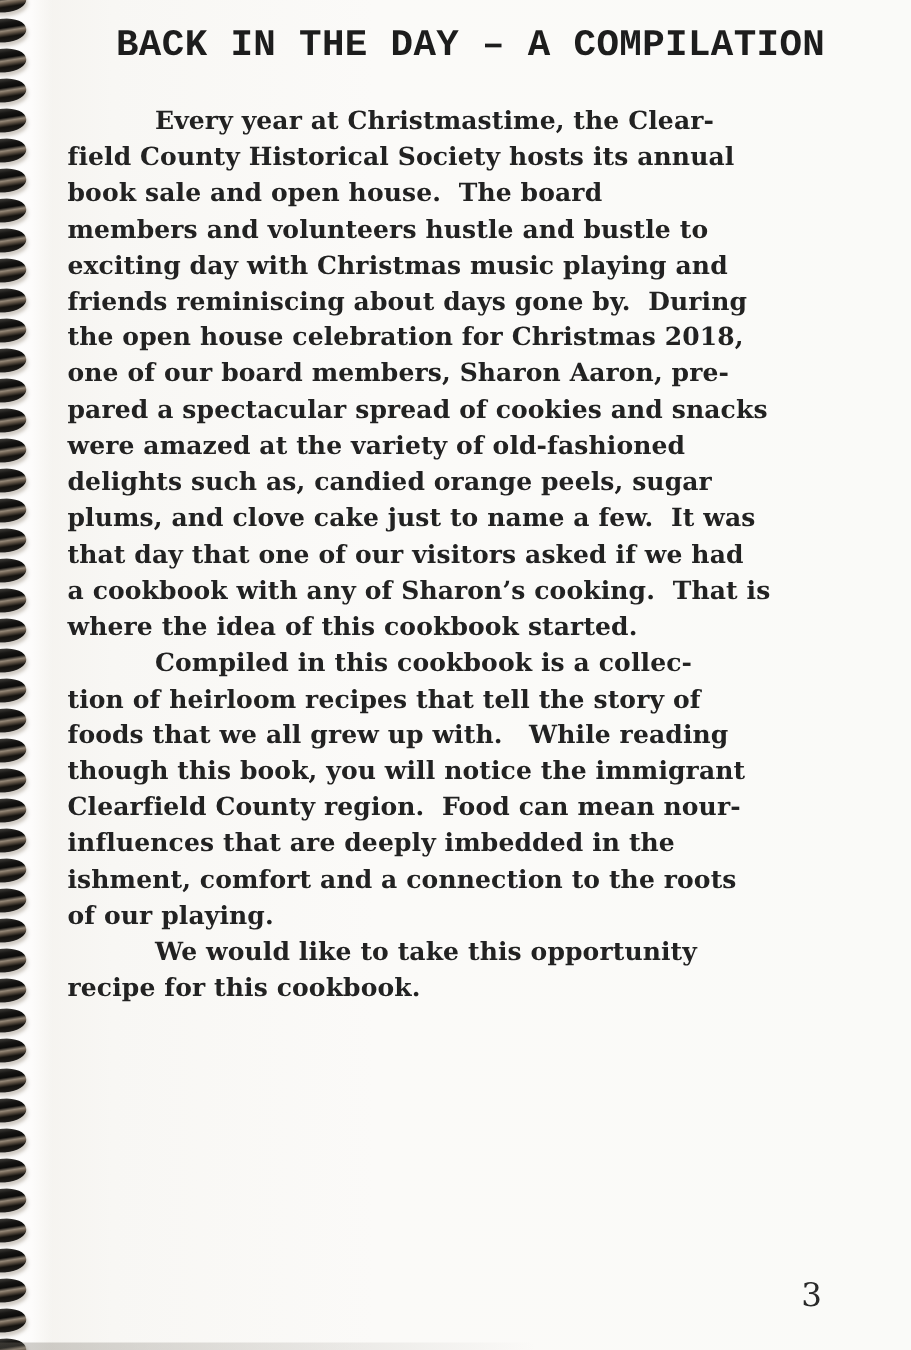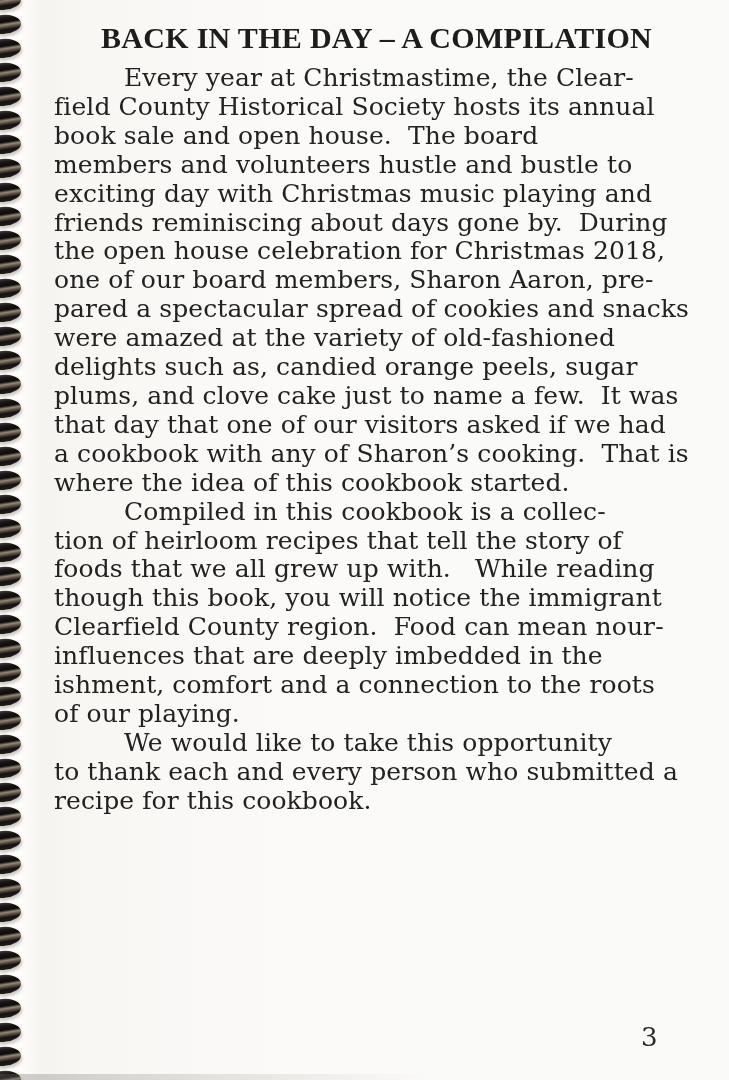--- a/index.html
+++ b/index.html
@@ -43,32 +43,33 @@
   .content {
     position: absolute;
     left: 54px;
     top: 18px;
     width: 645px;
   }
   .title {
     width: 622px;
     margin: 0 auto;
     text-align: center;
-    font-family: Liberation Serif, serif;
+    font-family: Liberation Mono, monospace;
     font-weight: bold;
     font-size: 30px;
     line-height: 39px;
     letter-spacing: 0.3px;
     color: #1d1d1d;
   }
   .body-text {
-    margin-top: 7px;
-    font-size: 25px;
+    margin-top: 25px;
+    font-size: 20px;
     line-height: 28.9px;
     letter-spacing: 0.1px;
+    font-weight: bold;
   }
   .line {
     white-space: pre;
   }
   .line.indent {
     padding-left: 70px;
   }
   .page-number {
     position: absolute;
     left: 641px;
@@ -168,21 +169,20 @@
           <div class="line">tion of heirloom recipes that tell the story of</div>
           <div class="line">foods that we all grew up with.   While reading</div>
           <div class="line">though this book, you will notice the immigrant</div>
           <div class="line">Clearfield County region.  Food can mean nour-</div>
           <div class="line">influences that are deeply imbedded in the</div>
           <div class="line">ishment, comfort and a connection to the roots</div>
           <div class="line">of our playing.</div>
         </div>
         <div class="para">
           <div class="line indent">We would like to take this opportunity</div>
-          <div class="line">to thank each and every person who submitted a</div>
           <div class="line">recipe for this cookbook.</div>
         </div>
       </div>
   </div>
 
   <div class="page-number">3</div>
 
   <div class="bottom-edge"></div>
 </div>
 

